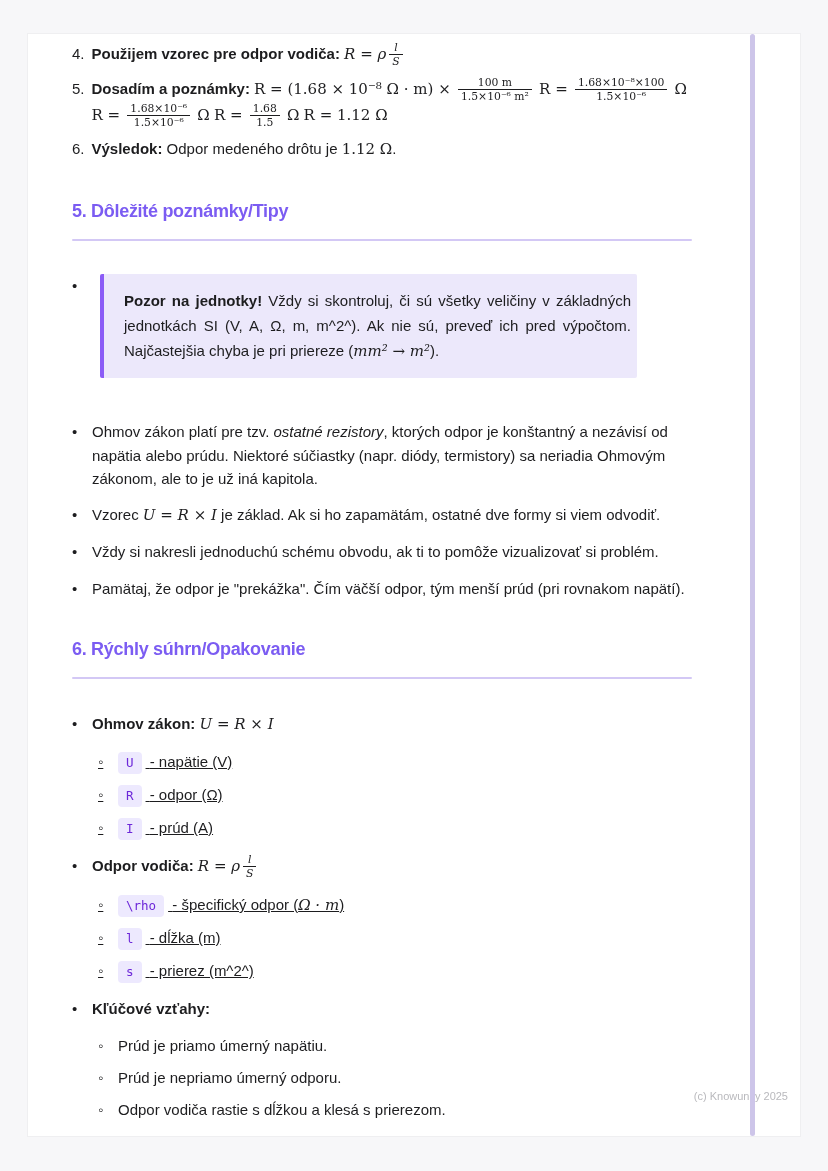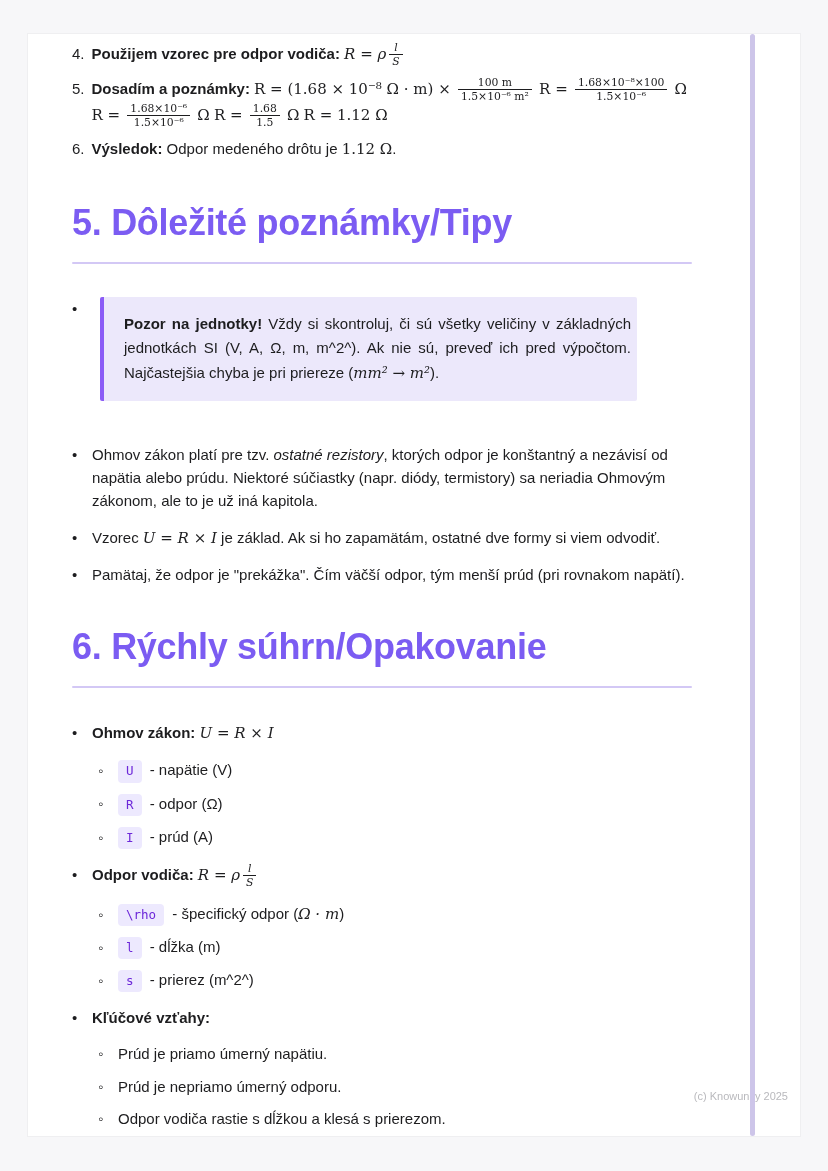--- a/index.html
+++ b/index.html
@@ -27,33 +27,33 @@
   .frac .fd { display:block; padding:1px 3px 0; }
 
   
   .step { display:flex; margin:0 0 9px; }
   .step-num { flex:0 0 auto; margin-right:7px; }
   .step-body { flex:1; }
   .step-body b, .bullet-text b { font-weight:700; }
 
   
   h2 {
-    margin:38px 0 0; font-size:36px; line-height:1.25; font-weight:800;
+    margin:38px 0 0; font-size:18px; line-height:1.25; font-weight:800;
     color:var(--accent,#7b5cf2); letter-spacing:-0.3px;
   }
   .divider { height:2px; border-radius:1px; background:var(--divider,#d3c8f5); margin:17px 0 33px; }
 
   
   .bullet-row { display:flex; margin:0 0 13px; }
   .marker { flex:0 0 20px; color:#1d1d1f; }
   .marker.dot::before { content:"•"; }
   .marker.circ::before { content:"◦"; font-size:15px; }
   .bullet-text { flex:1; }
   .sub { margin-left:26px; margin-bottom:9px; }
-  .chip-row { align-items:flex-end; }
+  .chip-row { align-items:flex-start;text-decoration:underline; }
 
   
   .callout-row { margin:6px 0 42px; }
   .callout {
     flex:1; margin-left:8px; margin-right:55px;
     background:var(--callout-bg,#ece8fb);
     border-left:4px solid var(--callout-border,#8b5cf6);
     padding:15px 6px 15px 20px; border-radius:2px;
   }
   .callout p { margin:0; text-align:justify; line-height:1.65; }
@@ -133,20 +133,24 @@
       <div class="bullet-row">
         <span class="marker dot"></span>
         <div class="bullet-text"><span>Ohmov zákon platí pre tzv. </span><i>ostatné rezistory</i><span>, ktorých odpor je konštantný a nezávisí od napätia alebo prúdu. Niektoré súčiastky (napr. diódy, termistory) sa neriadia Ohmovým zákonom, ale to je už iná kapitola.</span></div>
       </div>
 
       <div class="bullet-row">
         <span class="marker dot"></span>
         <div class="bullet-text"><span>Vzorec </span><span class="math mi">U = R × I</span><span> je základ. Ak si ho zapamätám, ostatné dve formy si viem odvodiť.</span></div>
       </div>
 
+      <div class="bullet-row">
+        <span class="marker dot"></span>
+        <div class="bullet-text">Vždy si nakresli jednoduchú schému obvodu, ak ti to pomôže vizualizovať si problém.</div>
+      </div>
 
       <div class="bullet-row">
         <span class="marker dot"></span>
         <div class="bullet-text">Pamätaj, že odpor je "prekážka". Čím väčší odpor, tým menší prúd (pri rovnakom napätí).</div>
       </div>
 
       <h2>6. Rýchly súhrn/Opakovanie</h2>
       <div class="divider"></div>
 
       <div class="group">

